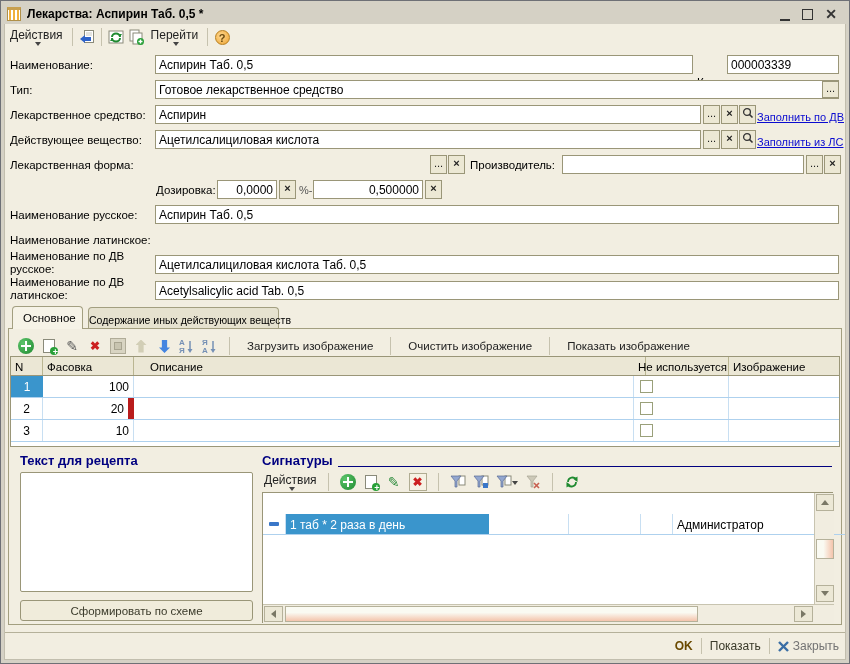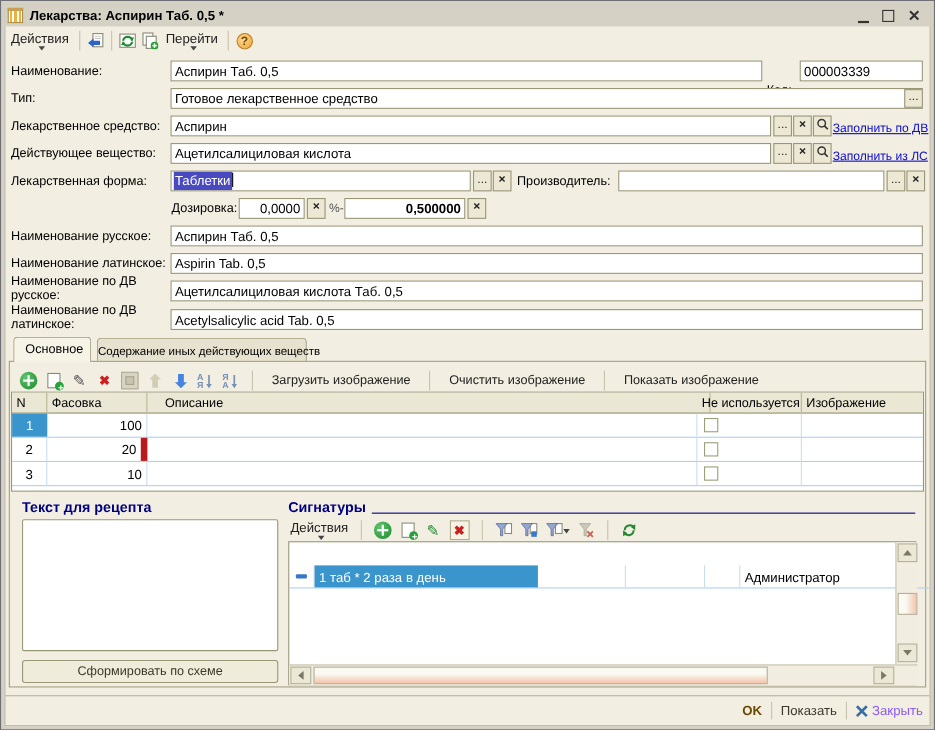--- a/index.html
+++ b/index.html
@@ -131,40 +131,38 @@
   <div class="btn16" style="left:721px;top:130px;font-weight:bold;">×</div>
   <div class="btn16" style="left:739px;top:130px;">
       <svg width="13" height="13" style="margin:1px auto;">
         <circle cx="6" cy="5" r="3.4" fill="none" stroke="#333" stroke-width="1.3"></circle>
         <line x1="8.5" y1="7.5" x2="11.5" y2="10.5" stroke="#333" stroke-width="1.6"></line>
       </svg>
     </div>
   <div class="link" style="left:757px;top:136px;">Заполнить из ЛС</div>
 
   <div class="lbl" style="left:10px;top:159px;">Лекарственная форма:</div>
-  <div class="inp" style="left:155px;top:155px;width:273px;padding:1px 2px;"><span style="background:#4a4ac0;color:#fff;padding:1px 1px 2px 1px;">Таблетки</span><span style="display:inline-block;width:1px;height:13px;background:#000;vertical-align:-2px;"></span></div>
   <div class="btn16" style="left:430px;top:155px;">...</div>
   <div class="btn16" style="left:448px;top:155px;font-weight:bold;">×</div>
   <div class="lbl" style="left:470px;top:159px;">Производитель:</div>
   <div class="inp" style="left:562px;top:155px;width:242px;"></div>
   <div class="btn16" style="left:806px;top:155px;">...</div>
   <div class="btn16" style="left:824px;top:155px;font-weight:bold;">×</div>
 
   <div class="lbl" style="left:156px;top:184px;">Дозировка:</div>
   <div class="inp" style="left:217px;top:180px;width:60px;text-align:right;">0,0000</div>
   <div class="btn16" style="left:279px;top:180px;font-weight:bold;">×</div>
   <div class="lbl" style="left:299px;top:184px;color:#555;font-size:11px;">%-</div>
-  <div class="inp" style="left:313px;top:180px;width:110px;text-align:right;font-weight:bold;">0,500000</div>
+  <div class="inp" style="left:313px;top:180px;width:110px;text-align:right;">0,500000</div>
   <div class="btn16" style="left:425px;top:180px;font-weight:bold;">×</div>
 
   <div class="lbl" style="left:10px;top:209px;">Наименование русское:</div>
   <div class="inp" style="left:155px;top:205px;width:684px;">Аспирин Таб. 0,5</div>
 
   <div class="lbl" style="left:10px;top:234px;">Наименование латинское:</div>
-  <div class="inp" style="left:155px;top:230px;width:684px;">Aspirin Tab. 0,5</div>
 
   <div class="lbl" style="left:10px;top:250px;line-height:13px;"><span>Наименование по ДВ</span><br><span>русское:</span></div>
   <div class="inp" style="left:155px;top:255px;width:684px;">Ацетилсалициловая кислота Таб. 0,5</div>
 
   <div class="lbl" style="left:10px;top:276px;line-height:13px;"><span>Наименование по ДВ</span><br><span>латинское:</span></div>
   <div class="inp" style="left:155px;top:281px;width:684px;">Acetylsalicylic acid Tab. 0,5</div>
 
   <div class="tab inactive" style="left:88px;top:307px;width:191px;">Содержание иных действующих веществ</div>
   <div class="tab active" style="left:12px;top:306px;width:71px;">Основное</div>
 
@@ -332,17 +330,17 @@
   <div class="statusbar">
     <span style="font-size:12px;font-weight:bold;color:#6b4a00;">OK</span>
     <span class="ssep"></span>
     <span style="font-size:12px;color:#3a3a2a;">Показать</span>
     <span class="ssep"></span>
     <span style="display:flex;align-items:center;gap:4px;margin-right:6px;">
       <svg width="11" height="11">
           <line x1="1" y1="1" x2="10" y2="10" stroke="#3a6ea5" stroke-width="2.4"></line>
           <line x1="10" y1="1" x2="1" y2="10" stroke="#3a6ea5" stroke-width="2.4"></line>
         </svg>
-      <span style="font-size:12px;color:#8b5cf6;">Закрыть</span>
+      <span style="font-size:12px;color:#737373;">Закрыть</span>
     </span>
   </div>
 
 </div>
 
 </body></html>

